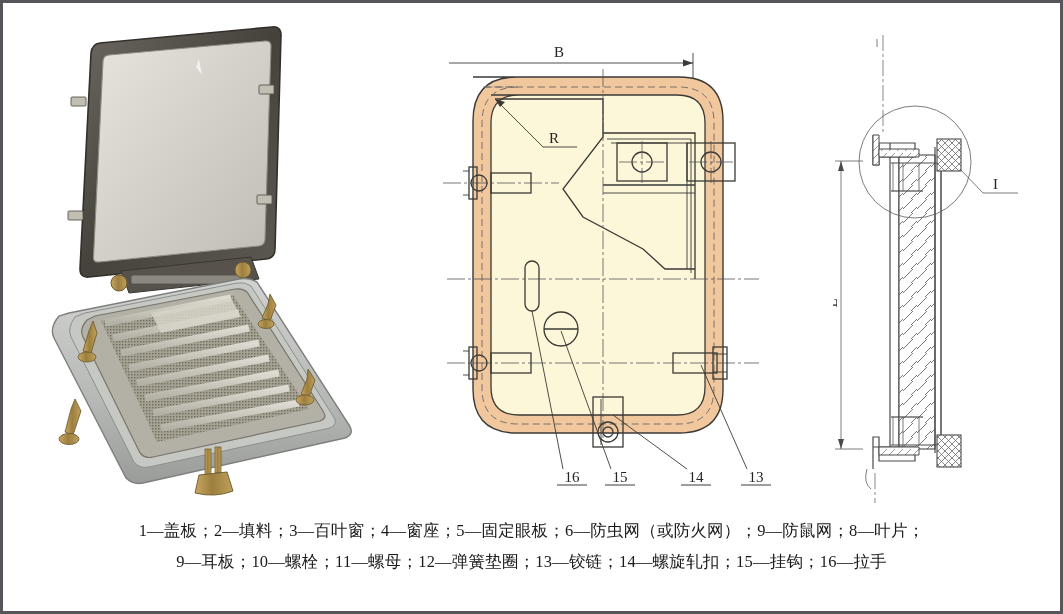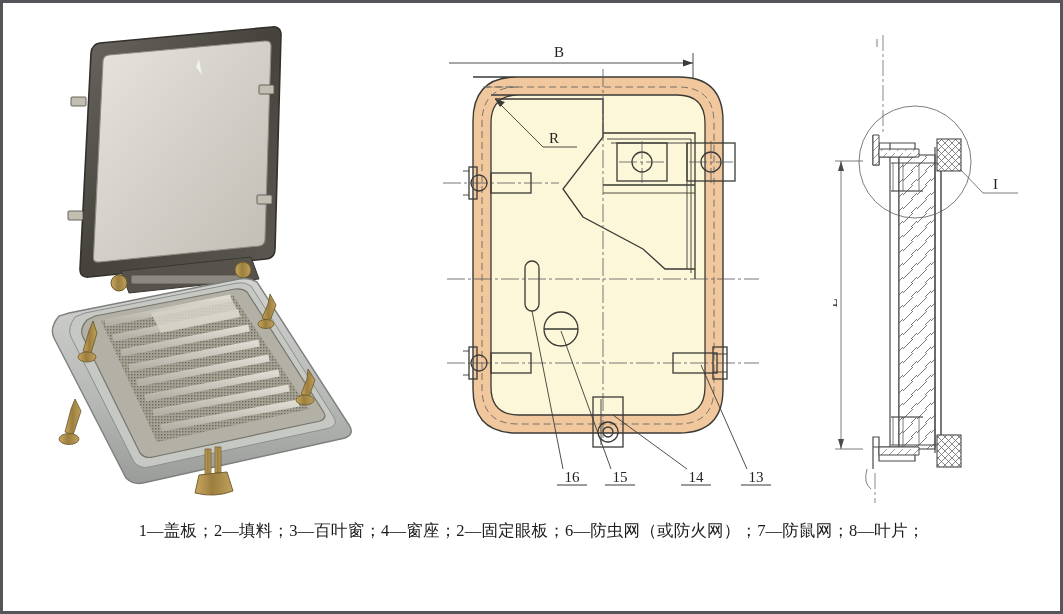--- a/index.html
+++ b/index.html
@@ -354,16 +354,17 @@
         <path d="M 8 144 L 5 154 L 11 154 Z" fill="#4a4a4a"></path>
         <path d="M 8 432 L 5 422 L 11 422 Z" fill="#4a4a4a"></path>
         <line class="slt" x1="2" y1="144" x2="30" y2="144"></line>
         <line class="slt" x1="2" y1="432" x2="30" y2="432"></line>
         <text class="slbl" x="-286" y="4" transform="rotate(-90)" text-anchor="middle">L</text>
       </g>
     </svg>
   </div>
 
   <div id="caption">
-    <div class="cap-line">1—盖板；2—填料；3—百叶窗；4—窗座；2—固定眼板；6—防虫网（或防火网）；7—防鼠网；8—叶片；</div>
+    <div class="cap-line">1—盖板；2—填料；3—百叶窗；4—窗座；5—固定眼板；6—防虫网（或防火网）；9—防鼠网；8—叶片；</div>
+    <div class="cap-line">9—耳板；10—螺栓；11—螺母；12—弹簧垫圈；13—铰链；14—螺旋轧扣；15—挂钩；16—拉手</div>
   </div>
 
 </div>
 
 </body></html>

